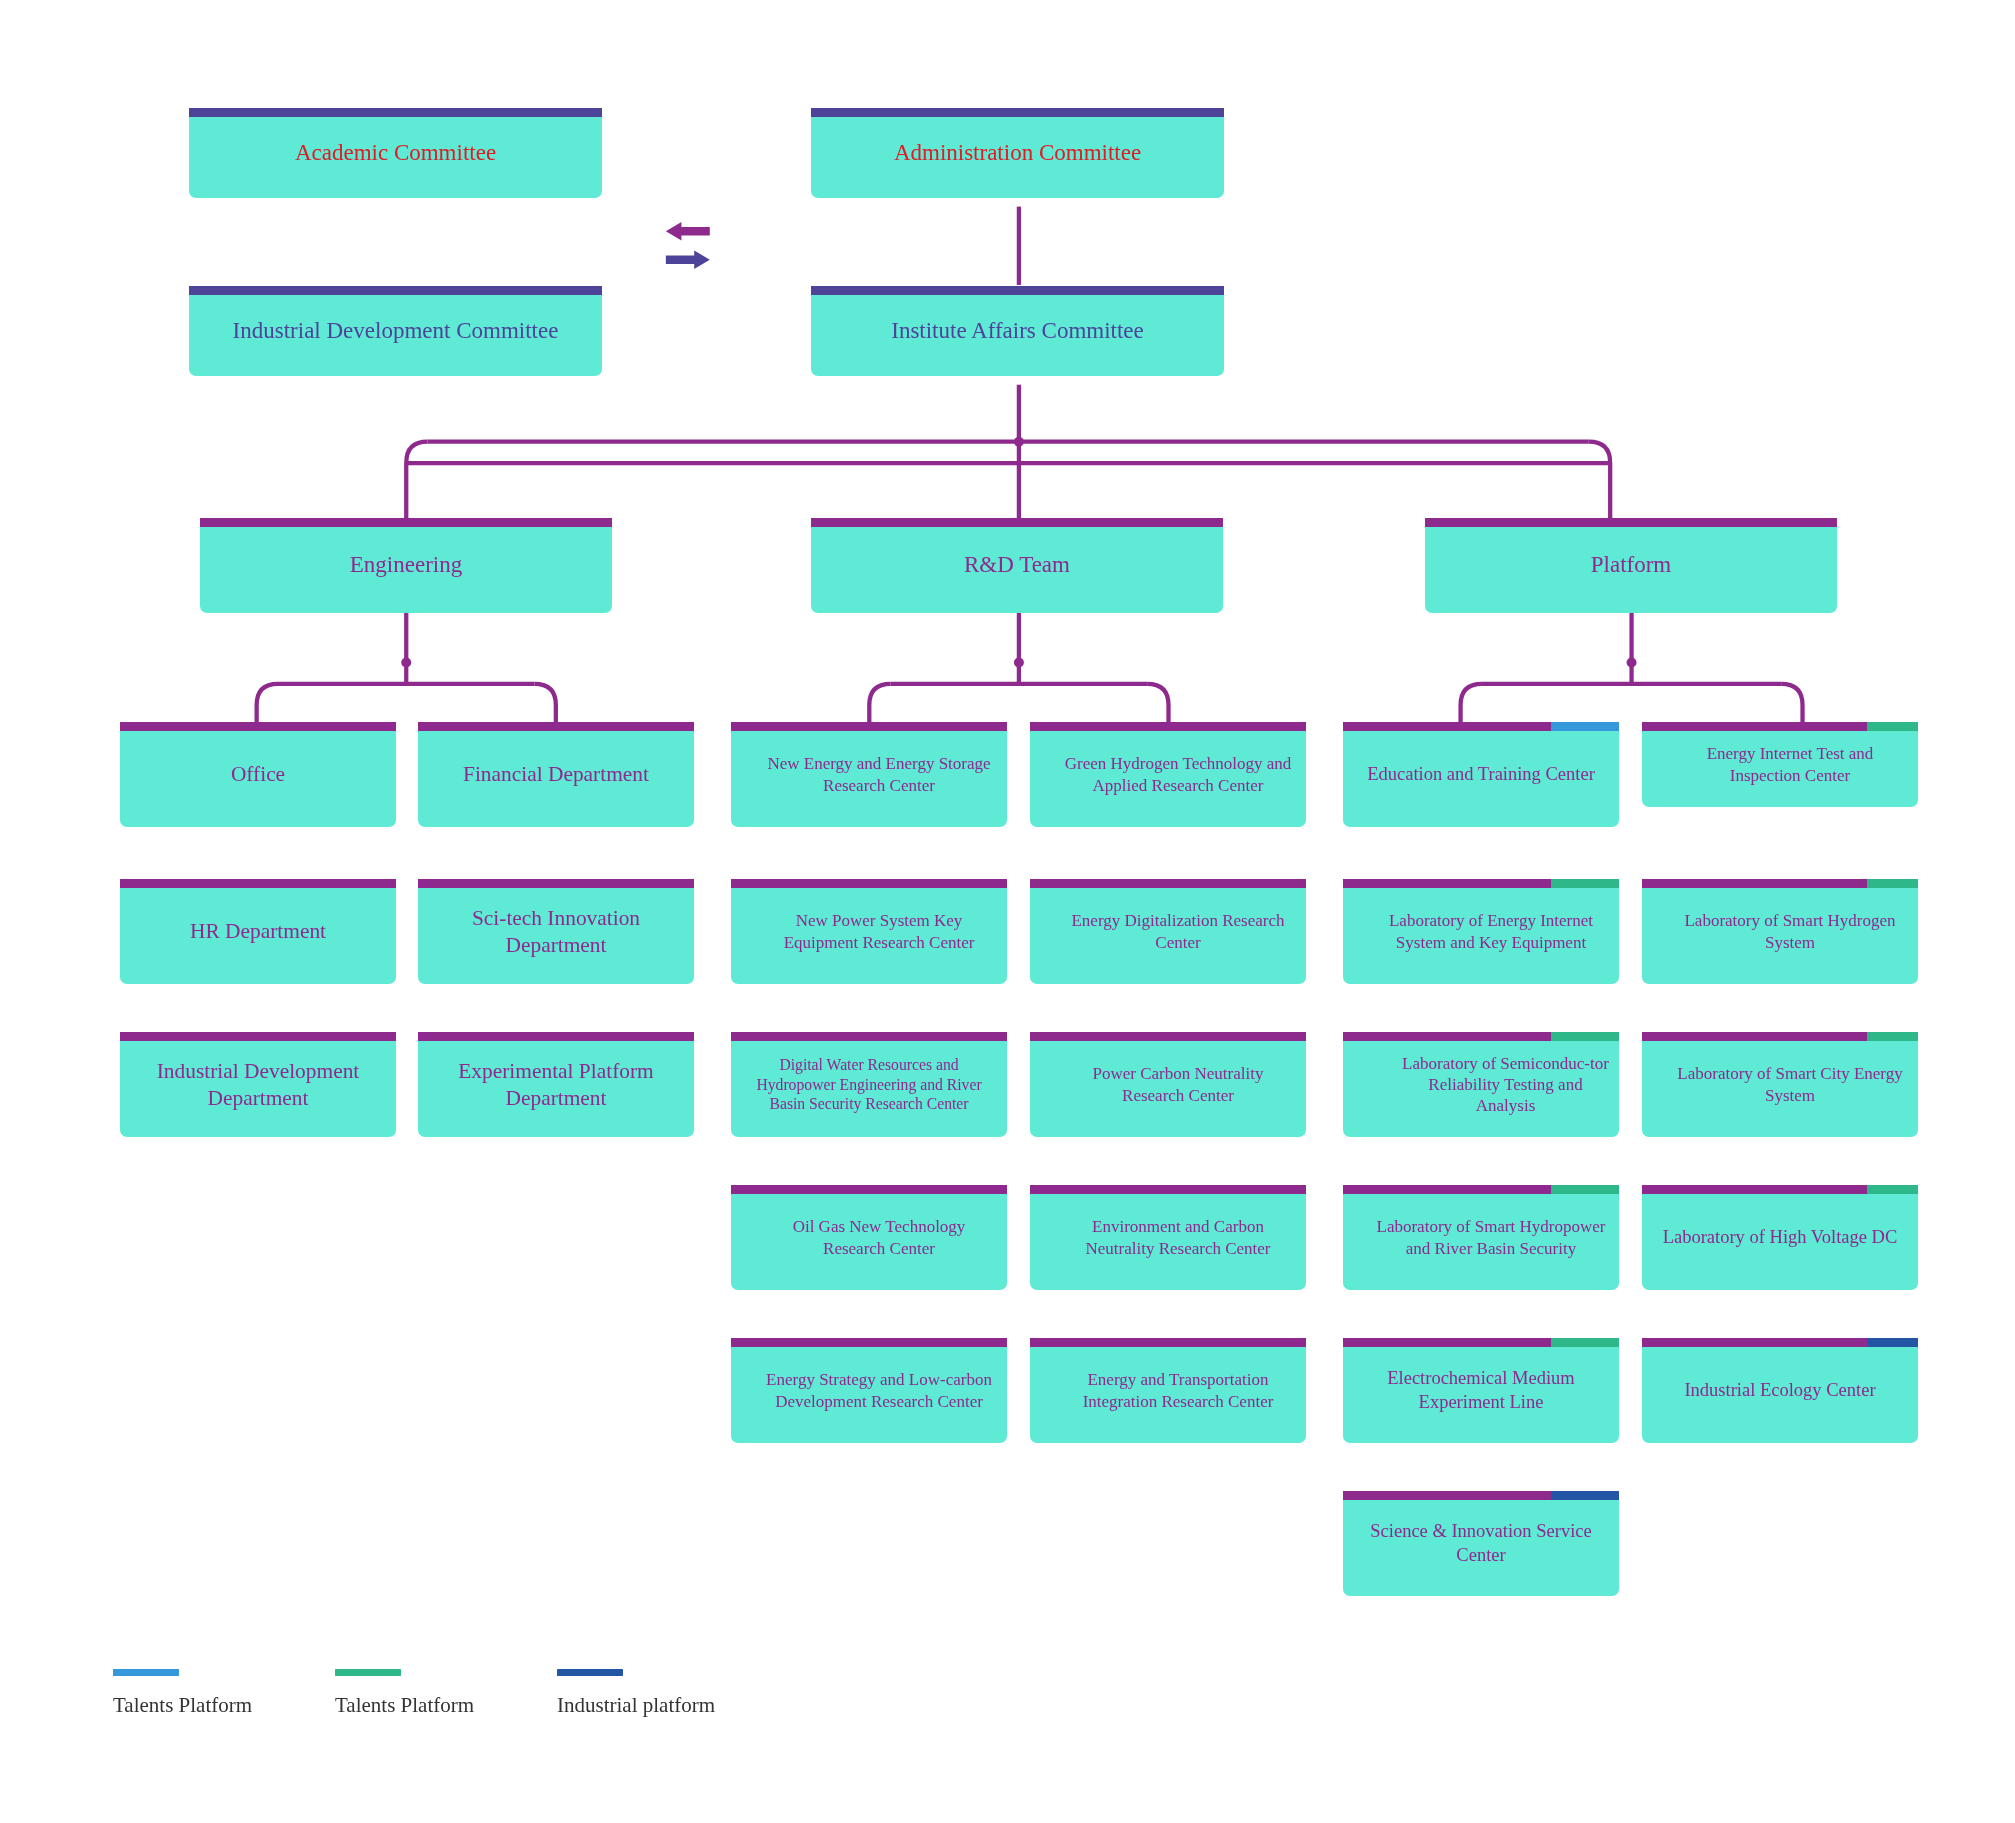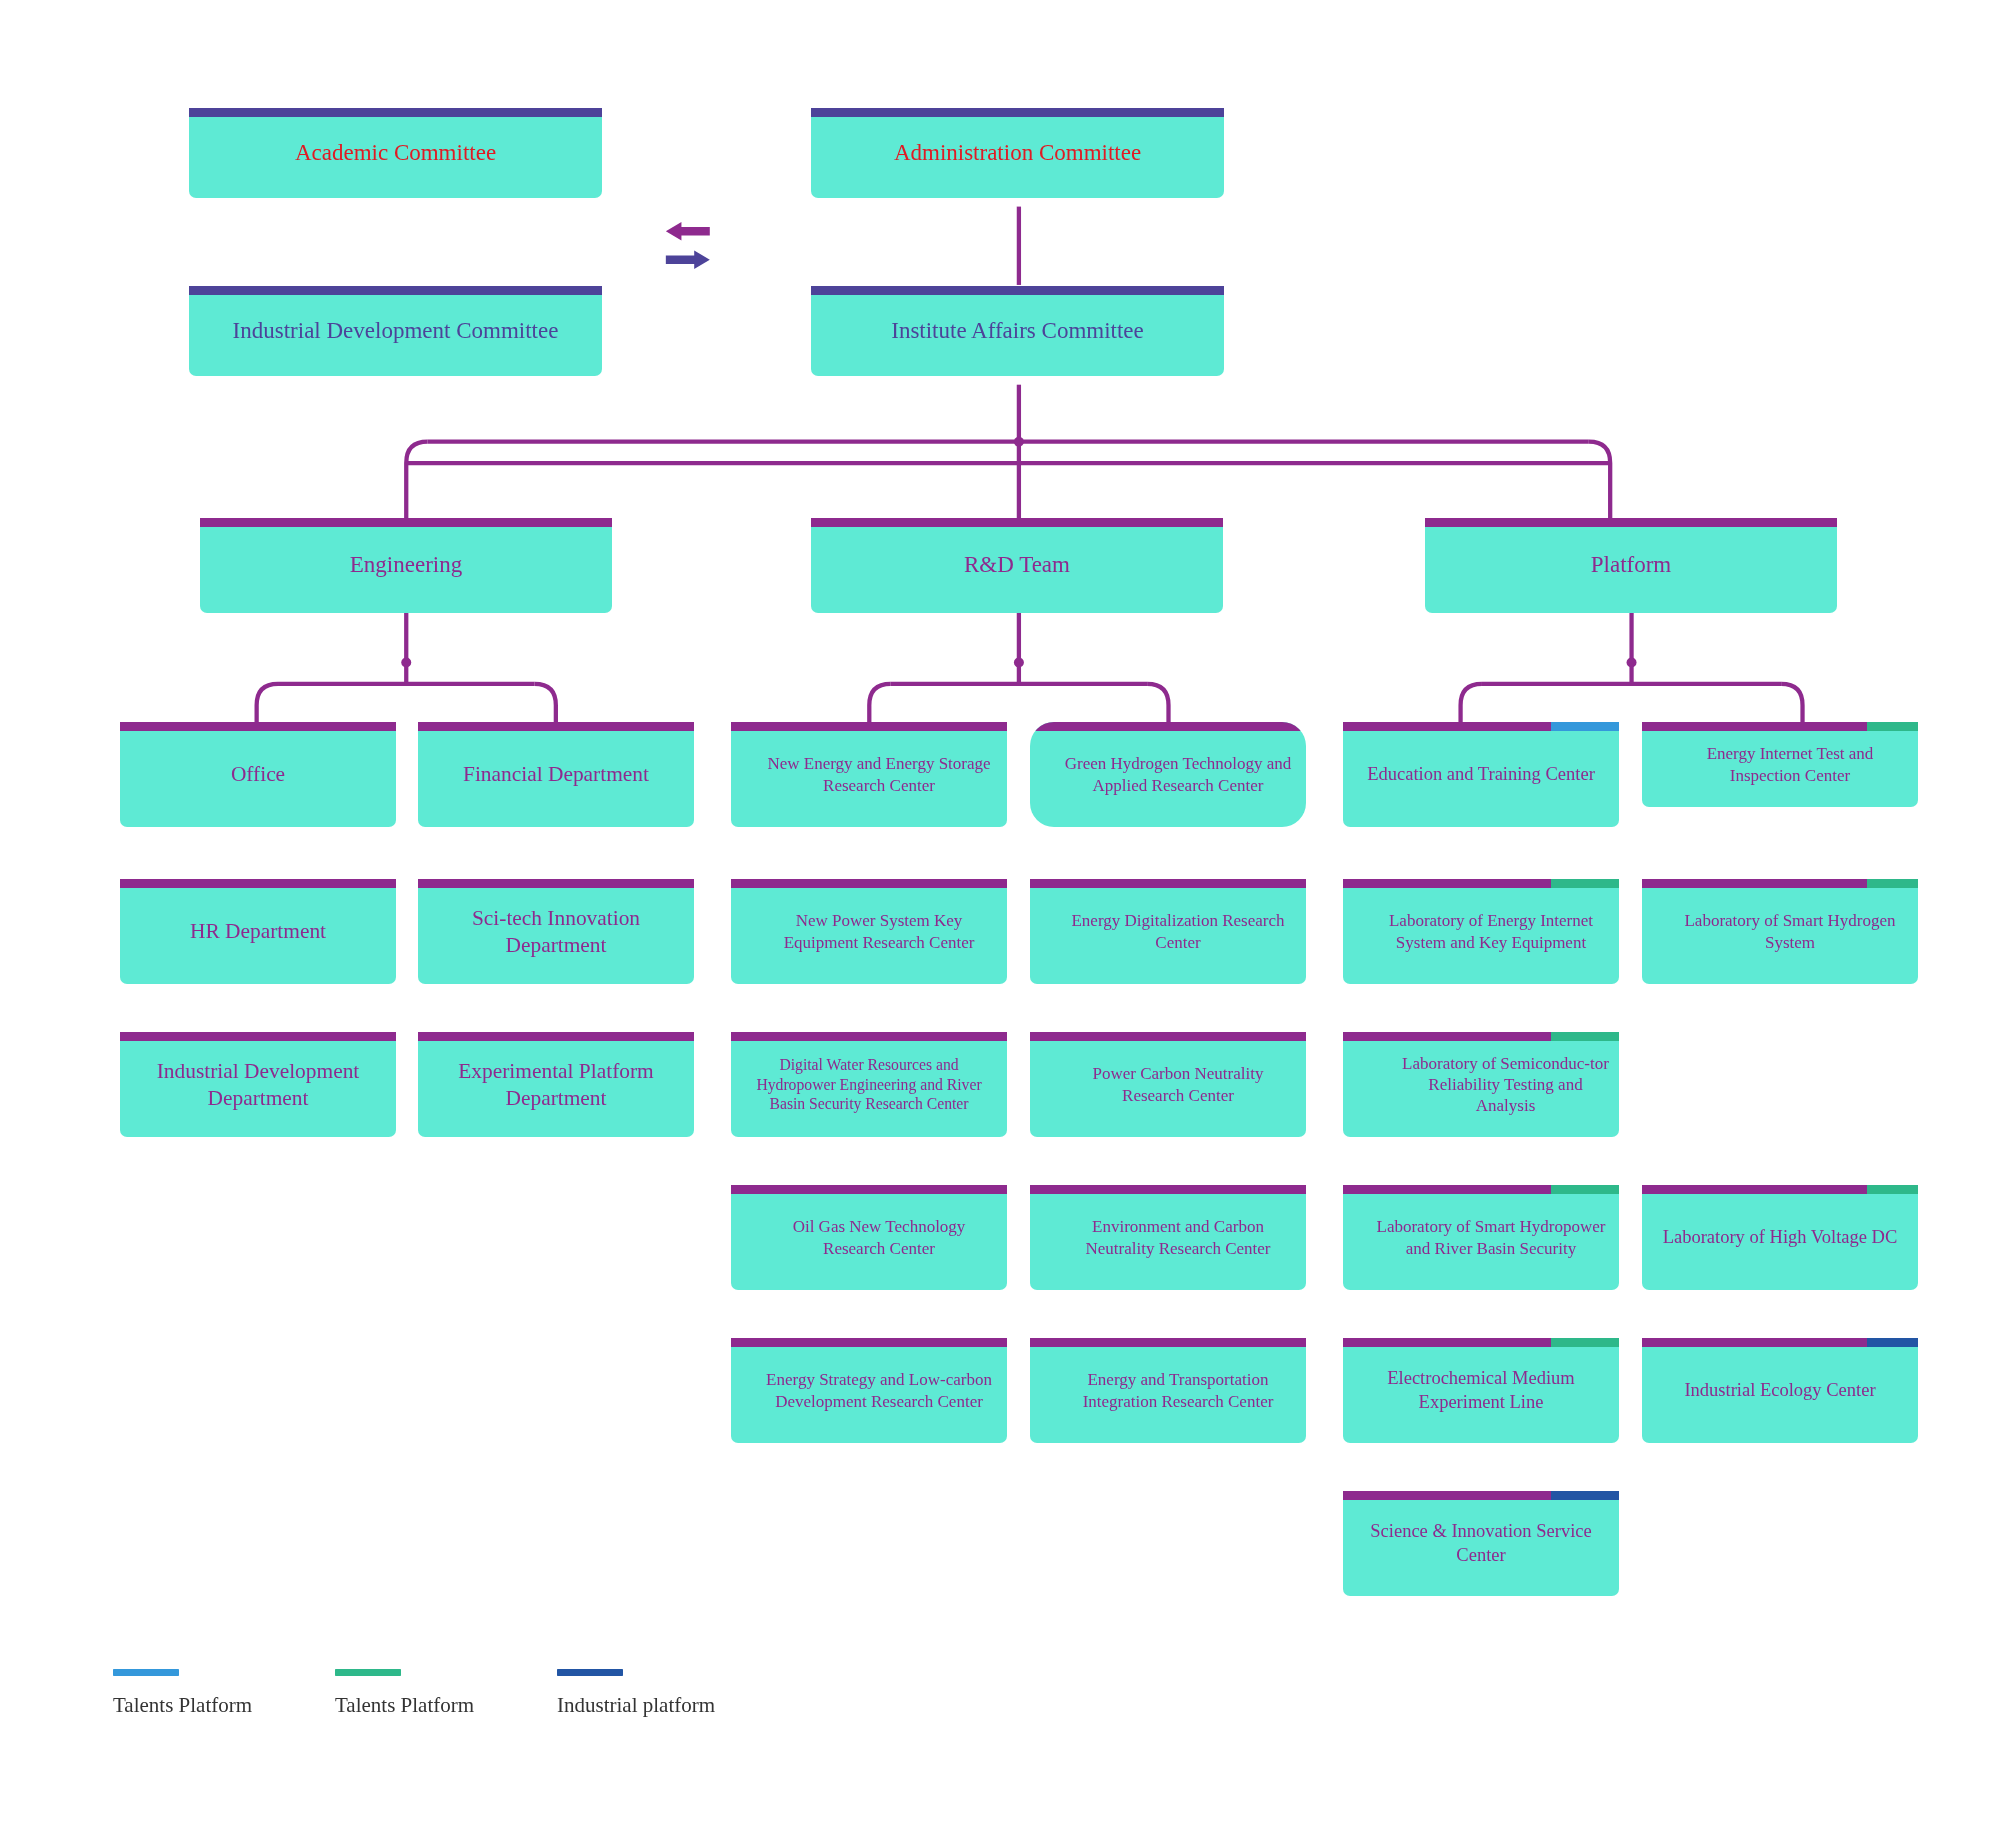--- a/index.html
+++ b/index.html
@@ -198,21 +198,21 @@
       </span>
     <span class="lbl s-lg t-purple">Experimental Platform Department</span>
   </div>
 
   <div class="node c-purple" style="left:731px;top:722px;width:276px;height:105px;">
     <span class="bar">
         <span class="seg-main"></span>
       </span>
     <span class="lbl s-sm t-purple">New Energy and Energy Storage Research Center</span>
   </div>
-  <div class="node c-purple" style="left:1030px;top:722px;width:276px;height:105px;border-radius:24px;">
+  <div class="node c-purple" style="left:1030px;top:722px;width:276px;height:105px;">
     <span class="bar">
         <span class="seg-main"></span>
       </span>
     <span class="lbl s-sm t-purple">Green Hydrogen Technology and Applied Research Center</span>
   </div>
   <div class="node c-purple" style="left:731px;top:879px;width:276px;height:105px;">
     <span class="bar">
         <span class="seg-main"></span>
       </span>
     <span class="lbl s-sm t-purple">New Power System Key Equipment Research Center</span>
@@ -293,20 +293,27 @@
   </div>
 
   <div class="node c-purple" style="left:1343px;top:1032px;width:276px;height:105px;padding-left:39px;">
     <span class="bar">
       <span class="seg-main"></span>
       <span class="seg-accent" style="width:68px;background:#2eb88a;"></span>
     </span>
     <span class="lbl s-sm t-purple">Laboratory of Semiconduc-tor Reliability Testing and Analysis</span>
   </div>
 
+  <div class="node c-purple" style="left:1642px;top:1032px;width:276px;height:105px;">
+    <span class="bar">
+      <span class="seg-main"></span>
+      <span class="seg-accent" style="width:51px;background:#2eb88a;"></span>
+    </span>
+    <span class="lbl s-sm t-purple">Laboratory of Smart City Energy System</span>
+  </div>
 
   <div class="node c-purple" style="left:1343px;top:1185px;width:276px;height:105px;">
     <span class="bar">
       <span class="seg-main"></span>
       <span class="seg-accent" style="width:68px;background:#2eb88a;"></span>
     </span>
     <span class="lbl s-sm t-purple">Laboratory of Smart Hydropower and River Basin Security</span>
   </div>
 
   <div class="node c-purple" style="left:1642px;top:1185px;width:276px;height:105px;">

